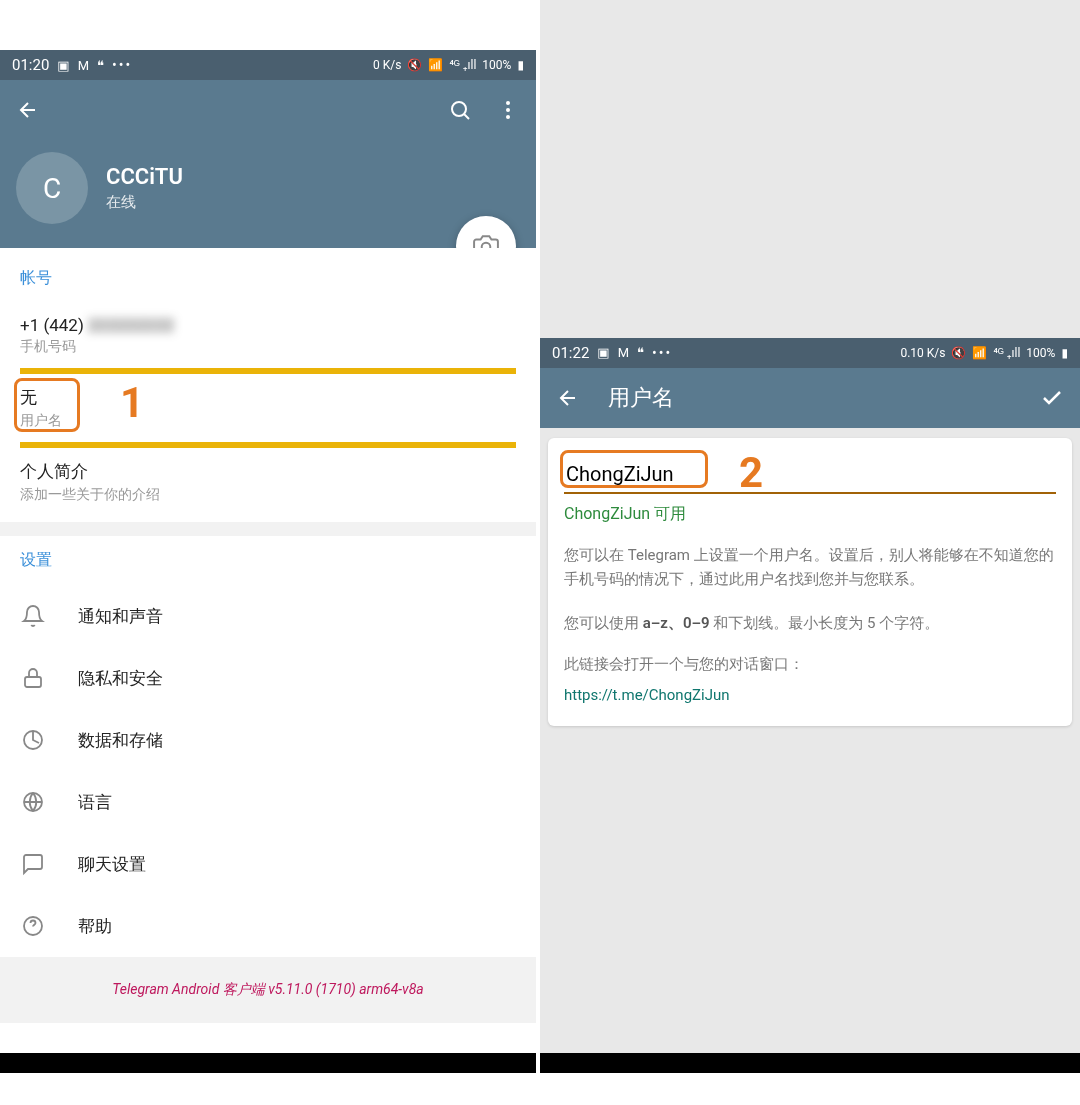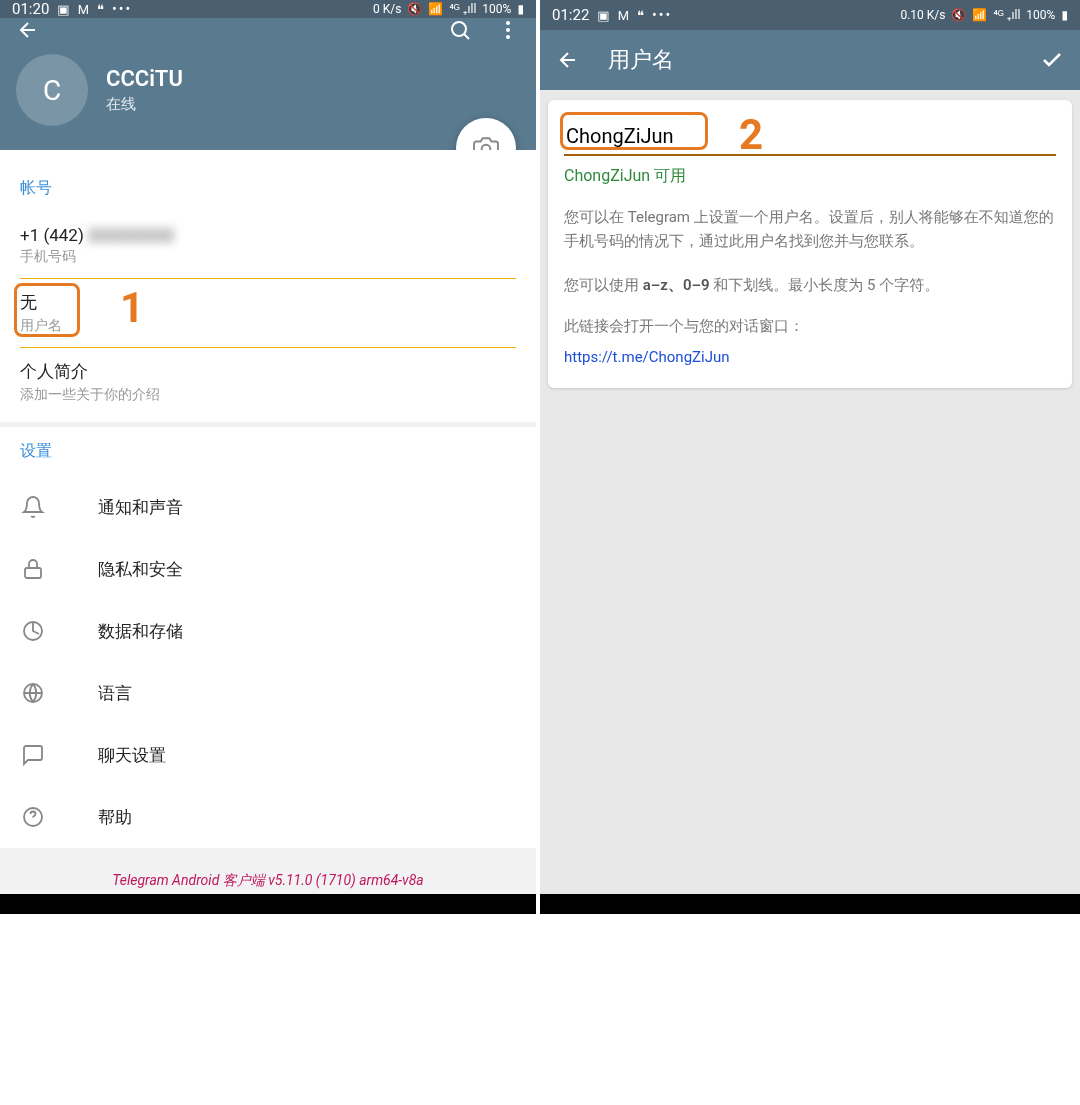--- a/index.html
+++ b/index.html
@@ -1,17 +1,17 @@
 <!DOCTYPE html>
 <html><head>
   <meta charset="utf-8">
   <style>
     * { margin: 0; padding: 0; box-sizing: border-box; font-family: -apple-system, BlinkMacSystemFont, "Segoe UI", Roboto, Helvetica, Arial, sans-serif; }
     body { width: 1080px; height: 1105px; display: flex; background: #fff; }
-    .screen { width: 540px; height: 914px; display: flex; flex-direction: column; position: relative; background: #fff; }
+    .screen { width: 540px; height: 1073px; display: flex; flex-direction: column; position: relative; background: #fff; justify-content: center; }
     .screen-left { border-right: 4px solid #fff; }
     
     
     .status-bar { height: 30px; background: #4a5f6f; color: #fff; display: flex; align-items: center; padding: 0 12px; font-size: 14px; }
     .status-left { display: flex; align-items: center; gap: 8px; }
     .status-right { margin-left: auto; display: flex; align-items: center; gap: 6px; font-size: 12px; }
     .status-time { font-size: 15px; font-weight: 400; }
     .status-icon { font-size: 13px; }
     .status-dots { letter-spacing: 2px; }
     
@@ -26,47 +26,47 @@
     .profile-header { background: #5a7a8f; padding: 12px 16px 24px; color: #fff; position: relative; display: flex; align-items: center; gap: 18px; }
     .avatar { width: 72px; height: 72px; border-radius: 50%; background: #7a95a5; display: flex; align-items: center; justify-content: center; font-size: 28px; font-weight: 400; color: #fff; }
     .profile-info { display: flex; flex-direction: column; gap: 4px; }
     .profile-name { font-size: 22px; font-weight: 600; }
     .profile-status { font-size: 15px; opacity: 0.85; }
     .camera-fab { position: absolute; right: 20px; bottom: -28px; width: 60px; height: 60px; border-radius: 50%; background: #fff; box-shadow: 0 2px 8px rgba(0,0,0,0.25); display: flex; align-items: center; justify-content: center; cursor: pointer; }
     
     
     .section { background: #fff; padding: 14px 20px 6px; }
     .section-header { color: #3a8fd9; font-size: 16px; font-weight: 500; margin-bottom: 14px; }
-    .list-item { padding: 12px 0; border-bottom: 1px solid #eab308; cursor: pointer; }
+    .list-item { padding: 12px 0; border-bottom: 6px solid #eab308; cursor: pointer; }
     .list-item:last-child { border-bottom: none; }
     .list-item-value { font-size: 17px; color: #222; margin-bottom: 3px; }
     .list-item-label { font-size: 14px; color: #999; }
     .blurred { filter: blur(5px); display: inline-block; }
     
     .divider { height: 14px; background: #f2f2f2; }
     
     
     .settings-list { background: #fff; }
-    .settings-item { display: flex; align-items: center; padding: 18px 20px; gap: 52px; cursor: pointer; }
+    .settings-item { display: flex; align-items: center; padding: 18px 20px; gap: 32px; cursor: pointer; }
     .settings-icon { width: 26px; height: 26px; display: flex; align-items: center; justify-content: center; color: #888; }
     .settings-label { font-size: 17px; color: #222; }
     
     .footer-version { background: #f2f2f2; padding: 24px 20px; text-align: center; font-size: 14px; color: #be185d; font-style: italic; }
     
     
     .username-card { margin: 10px 8px; background: #fff; border-radius: 6px; padding: 18px 16px 22px; box-shadow: 0 1px 3px rgba(0,0,0,0.15); }
     .username-input-wrap { position: relative; margin-bottom: 8px; }
     .username-input { width: 100%; border: none; border-bottom: 2px solid #a16207; font-size: 20px; padding: 6px 2px; outline: none; background: transparent; }
     .username-highlight { position: absolute; left: -4px; top: -6px; width: 148px; height: 38px; border: 3px solid #e67a22; border-radius: 8px; pointer-events: none; }
     .username-num { position: absolute; left: 175px; top: -8px; color: #e67a22; font-size: 42px; font-weight: 700; }
     .username-status { color: #2e8b3d; font-size: 16px; margin: 10px 0 18px; }
     .username-desc { color: #777; font-size: 15px; line-height: 1.6; margin-bottom: 20px; }
     .username-desc b { color: #555; font-weight: 600; }
     .username-link-desc { color: #777; font-size: 15px; margin-bottom: 11px; }
-    .username-link { color: #1d4ed8; font-size: 15px; }
+    .username-link { color: #0f766e; font-size: 15px; }
     
     .bottom-nav { position: absolute; bottom: 0; left: 0; right: 0; height: 20px; background: #000; }
     
     svg { display: block; }
   </style>
 </head>
 <body>
 
 <div class="screen screen-left">
   <div class="status-bar">
@@ -119,21 +119,21 @@
       <div class="profile-status">在线</div>
     </div>
     <div class="camera-fab">
       <svg width="26" height="26" viewBox="0 0 24 24" fill="none" stroke="#888" stroke-width="1.8">
           <path d="M23 19a2 2 0 0 1-2 2H3a2 2 0 0 1-2-2V8a2 2 0 0 1 2-2h4l2-3h6l2 3h4a2 2 0 0 1 2 2z"></path>
           <circle cx="12" cy="13" r="4"></circle>
         </svg>
     </div>
   </div>
 
-  <div class="section" style="padding-top:28px; position:relative;">
+  <div class="section" style="padding-top:20px; position:relative;">
     <div class="section-header">帐号</div>
     <div class="list-item">
       <div class="list-item-value">
         <span>+1 (442)</span> <span class="blurred">222222222</span>
       </div>
       <div class="list-item-label">手机号码</div>
     </div>
     <div class="list-item" style="position:relative;">
       <div style="position:absolute; left:-6px; top:4px; width:66px; height:54px; border:3px solid #e67a22; border-radius:8px; pointer-events:none;"></div>
       <div class="list-item-value">无</div>

